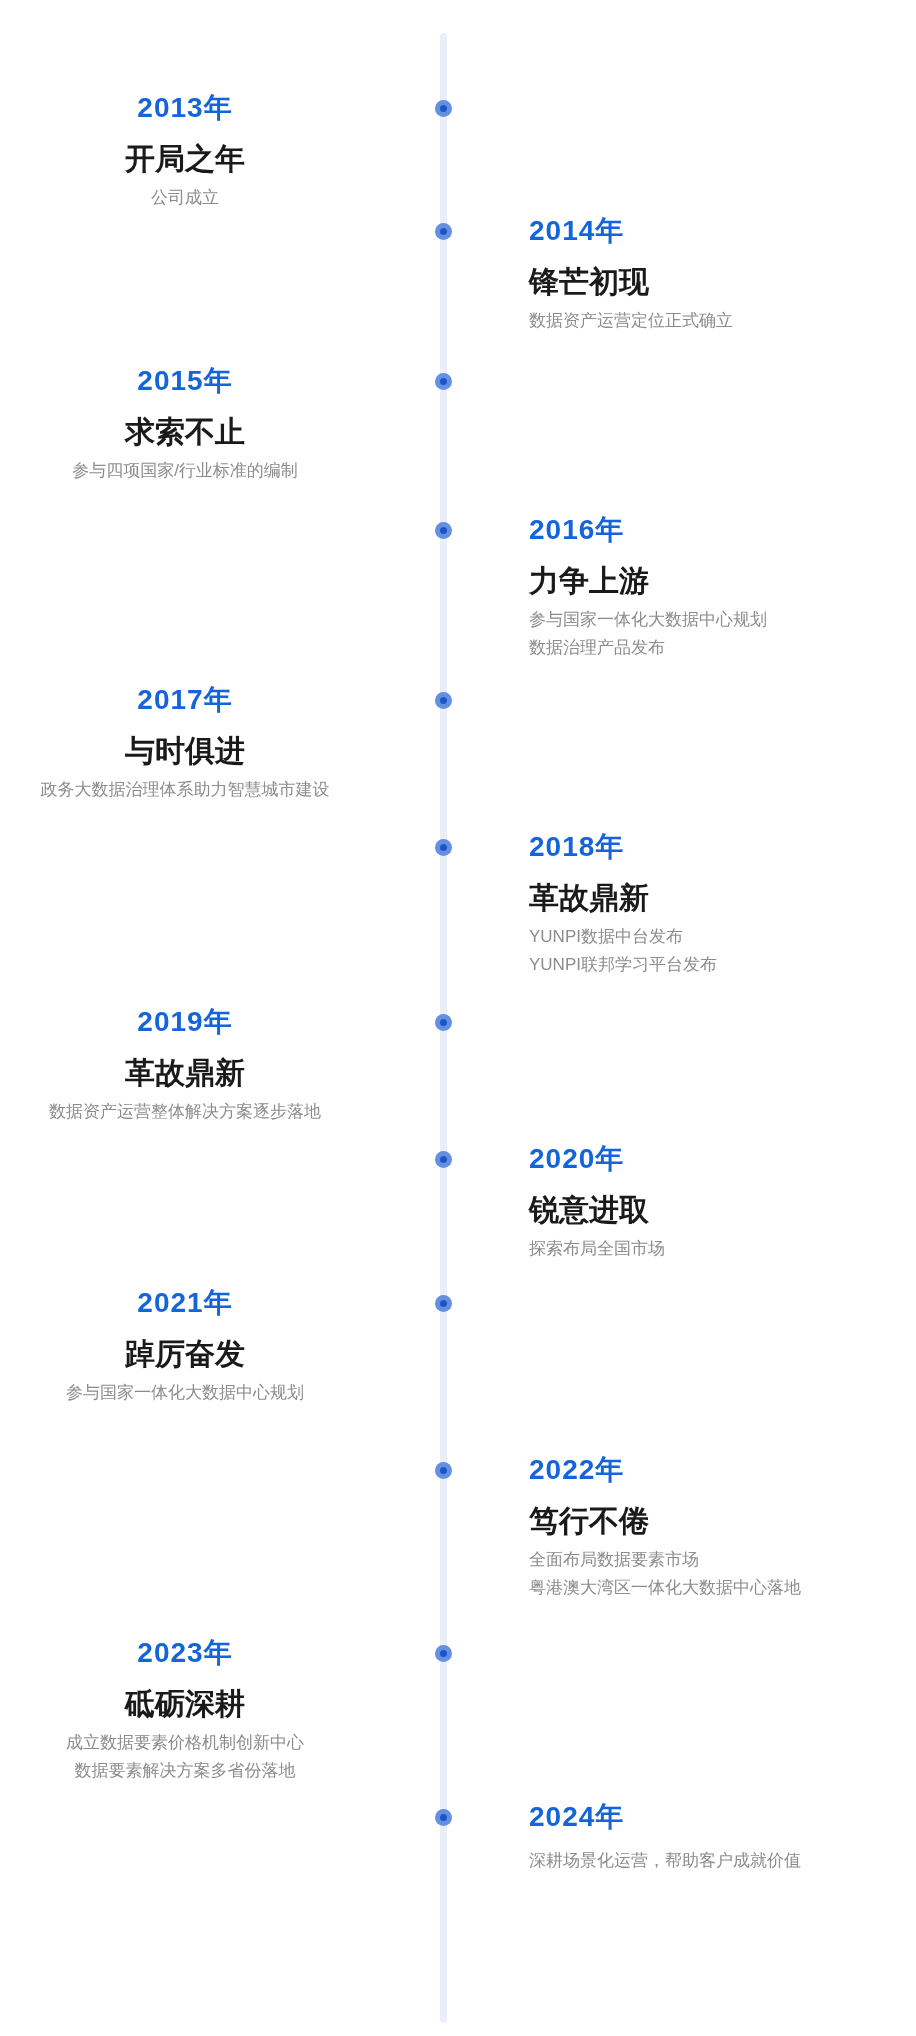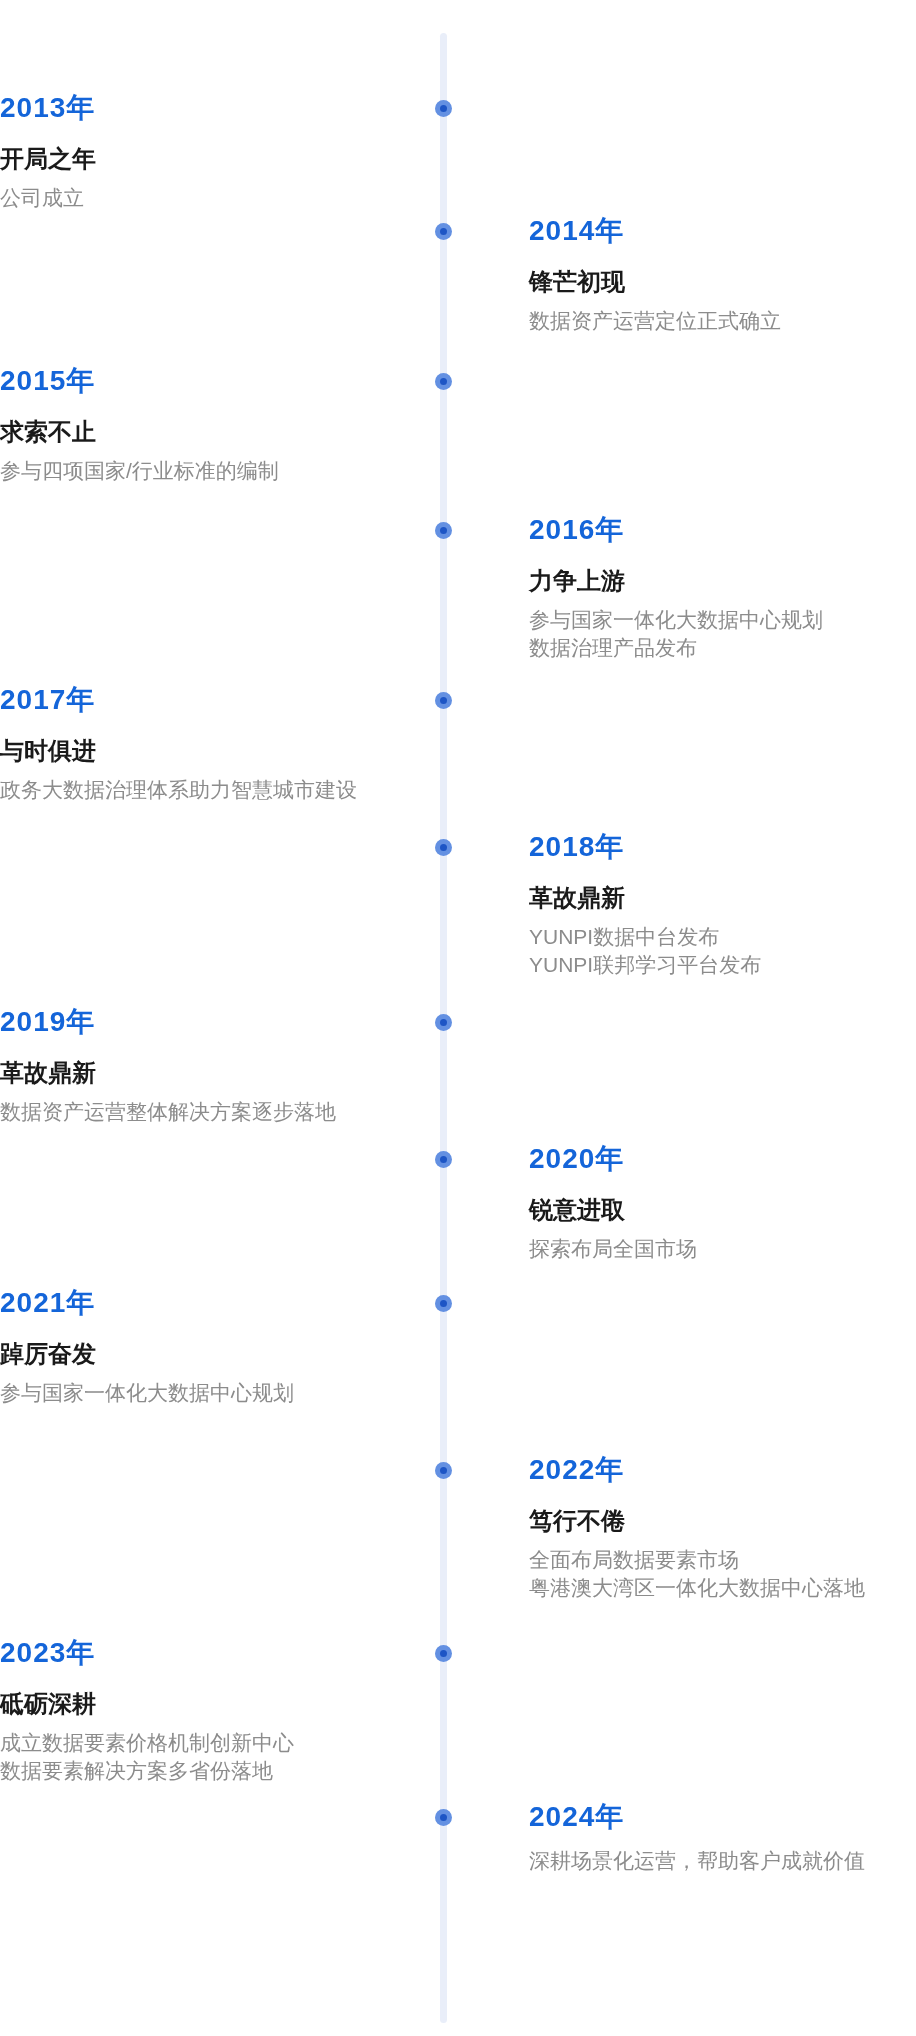--- a/index.html
+++ b/index.html
@@ -29,39 +29,39 @@
     background: #6390e2;
   }
   .dot::after {
     content: '';
     position: absolute;
     left: 5px; top: 5px; right: 5px; bottom: 5px;
     border-radius: 50%;
     background: #1d55c5;
   }
   .entry { position: absolute; }
-  .entry.left  { left: 0;     width: 370px; text-align: left; }
+  .entry.left  { left: 0;     width: 370px; text-align: center; }
   .entry.right { left: 517px; width: 399px; text-align: left; margin-left: 12px; }
   .year {
     font-size: 28px;
     font-weight: 700;
     color: #1465d9;
     line-height: 40px;
     letter-spacing: 1px;
   }
   .title {
     margin-top: 16px;
-    font-size: 24px;
+    font-size: 30px;
     font-weight: 700;
     color: #1a1a1a;
     line-height: 30px;
   }
   .descs {
     margin-top: 10px;
-    font-size: 21px;
+    font-size: 17px;
     color: #8c8c8c;
     line-height: 28px;
   }
 </style>
 </head>
 <body>
 
 <div class="canvas">
 
   <div class="vline"></div>

